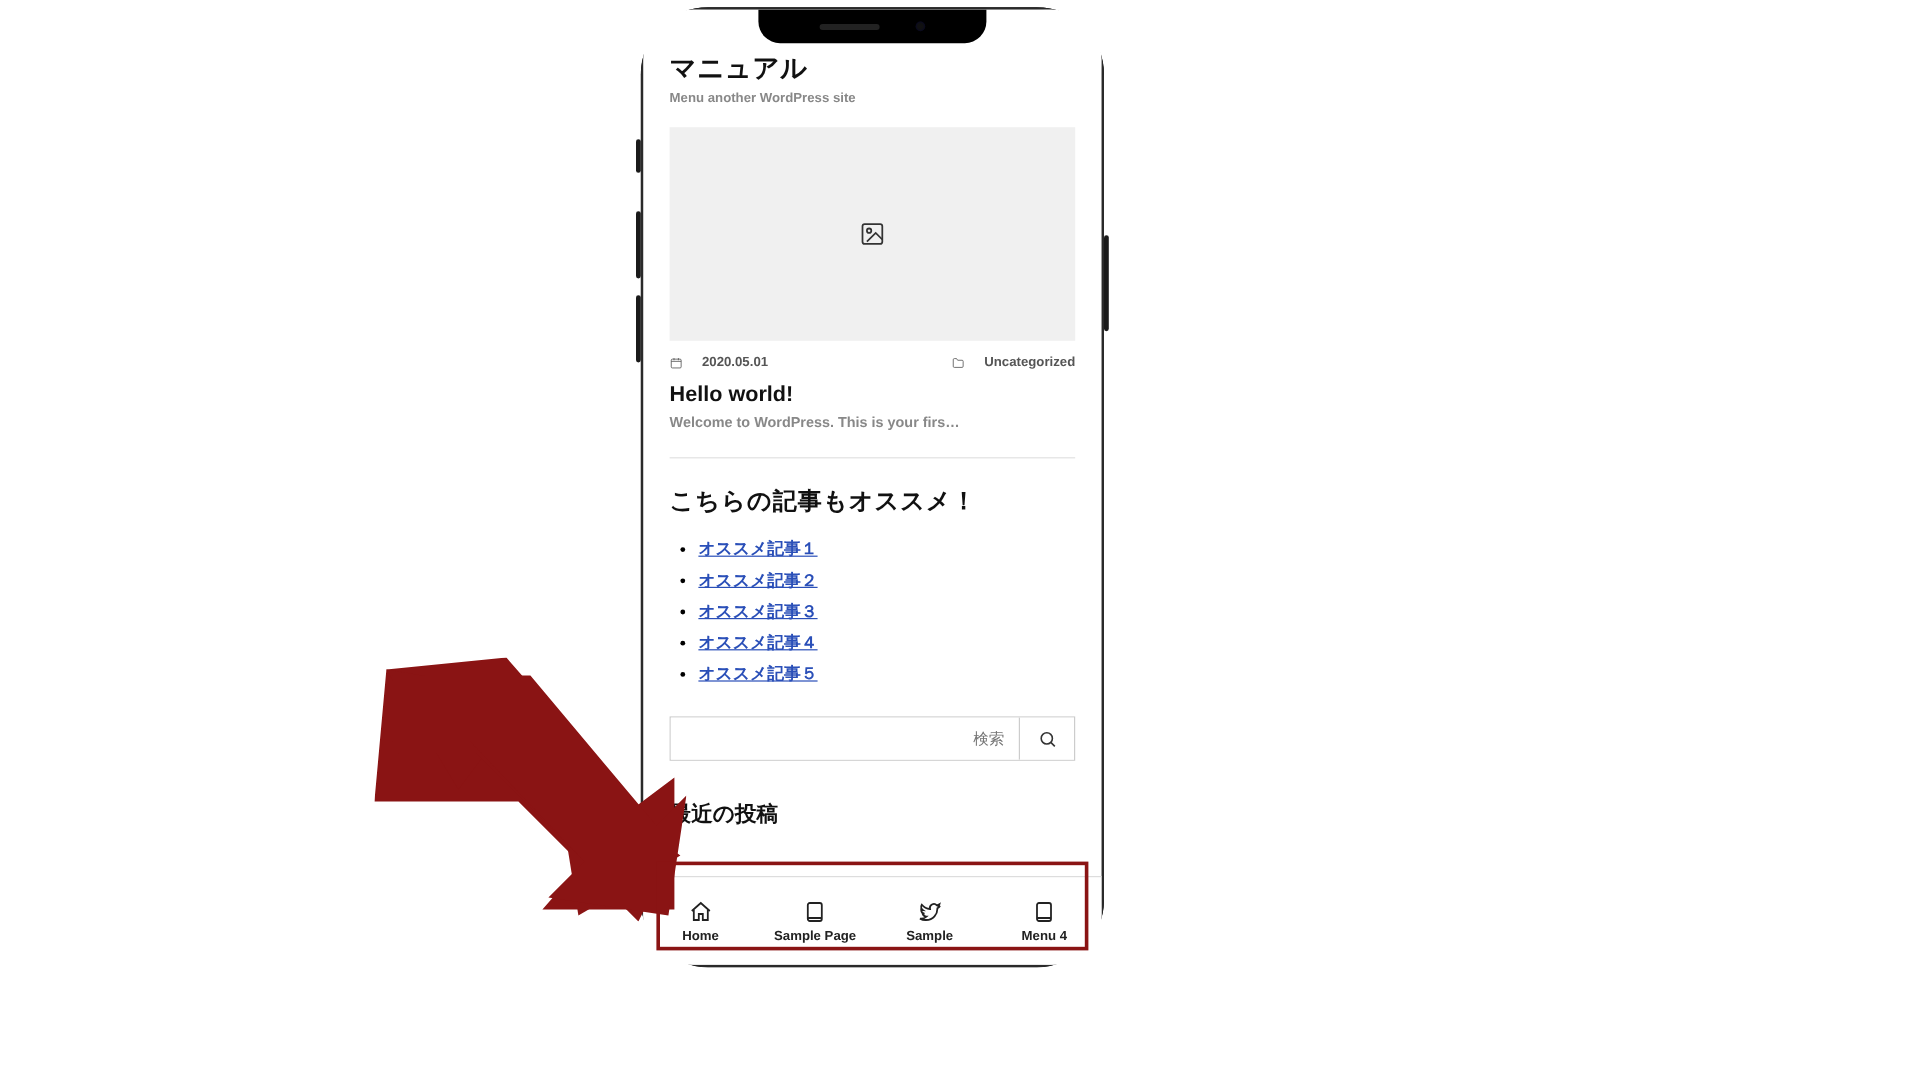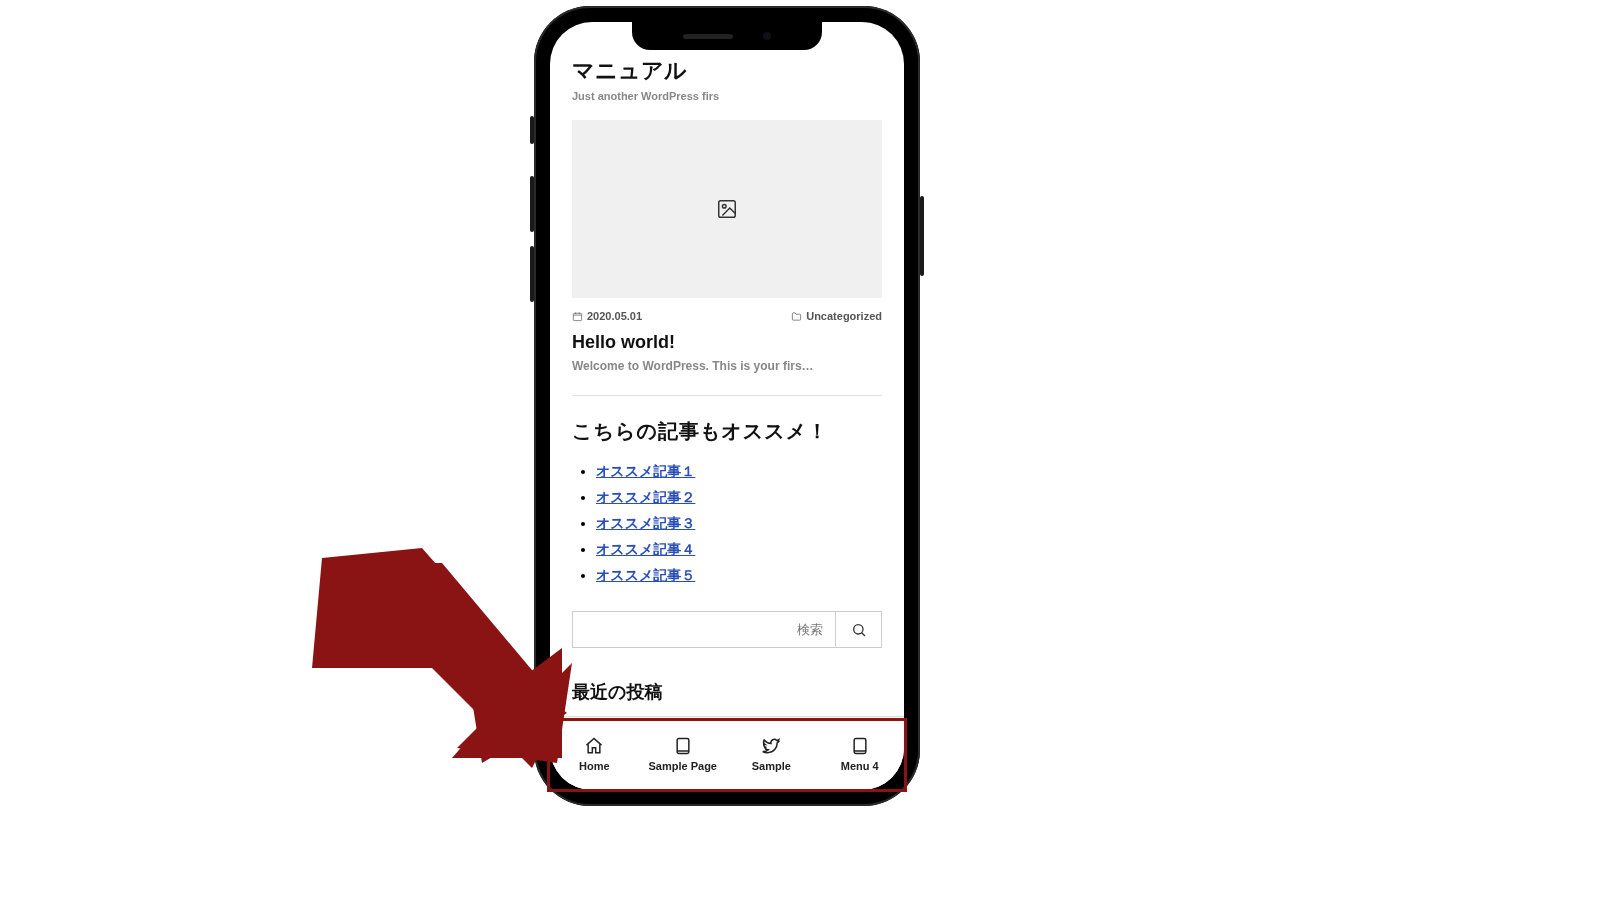--- a/index.html
+++ b/index.html
@@ -15,21 +15,21 @@
   
   .phone {
     position: absolute;
     left: 534px;
     top: 6px;
     width: 386px;
     height: 800px;
     background: #000;
     border-radius: 56px;
     box-shadow: 0 0 0 2px #2a2a2a inset;
-    padding: 16px;
+    padding: 2px;
   }
   .phone-side-btn {
     position: absolute;
     background: #1a1a1a;
     border-radius: 2px;
   }
   .sb1 { left: -4px; top: 110px; width: 4px; height: 28px; }
   .sb2 { left: -4px; top: 170px; width: 4px; height: 56px; }
   .sb3 { left: -4px; top: 240px; width: 4px; height: 56px; }
   .sb4 { right: -4px; top: 190px; width: 4px; height: 80px; }
@@ -97,21 +97,21 @@
     background: #f0f0f0;
     display:flex; align-items:center; justify-content:center;
   }
   .thumb svg { width:22px; height:22px; stroke:#333; fill:none; stroke-width:1.6; }
 
   .meta-row {
     display:flex; justify-content:space-between;
     font-size: 11px; color:#555; margin-top:12px;
     font-weight:600;
   }
-  .meta-row span { display:flex; align-items:center; gap:4px; }
+  .meta-row span { display:flex; align-items:center; gap:16px; }
   .meta-row svg { width:11px; height:11px; stroke:#555; fill:none; stroke-width:1.5; }
 
   .post-title {
     font-size: 18px; font-weight:800; margin-top:10px; color:#111;
   }
   .excerpt {
     font-size: 12px; color:#888; margin-top:6px; font-weight:600;
   }
 
   hr.sep { border:none; border-top:1px solid #e2e2e2; margin:22px 0; }
@@ -208,21 +208,21 @@
 
   <div class="screen">
     <div class="notch">
       <div class="speaker"></div>
         <div class="cam"></div>
     </div>
 
     <div class="content">
 
       <div class="site-title">マニュアル</div>
-      <div class="tagline">Just another WordPress firs</div>
+      <div class="tagline">Menu another WordPress site</div>
 
       <div class="thumb">
         <svg viewBox="0 0 24 24">
           <rect x="3" y="3" width="18" height="18" rx="2"></rect>
           <circle cx="9" cy="9" r="2"></circle>
           <path d="M21 17l-6-6-8 8"></path>
         </svg>
       </div>
 
       <div class="meta-row">

